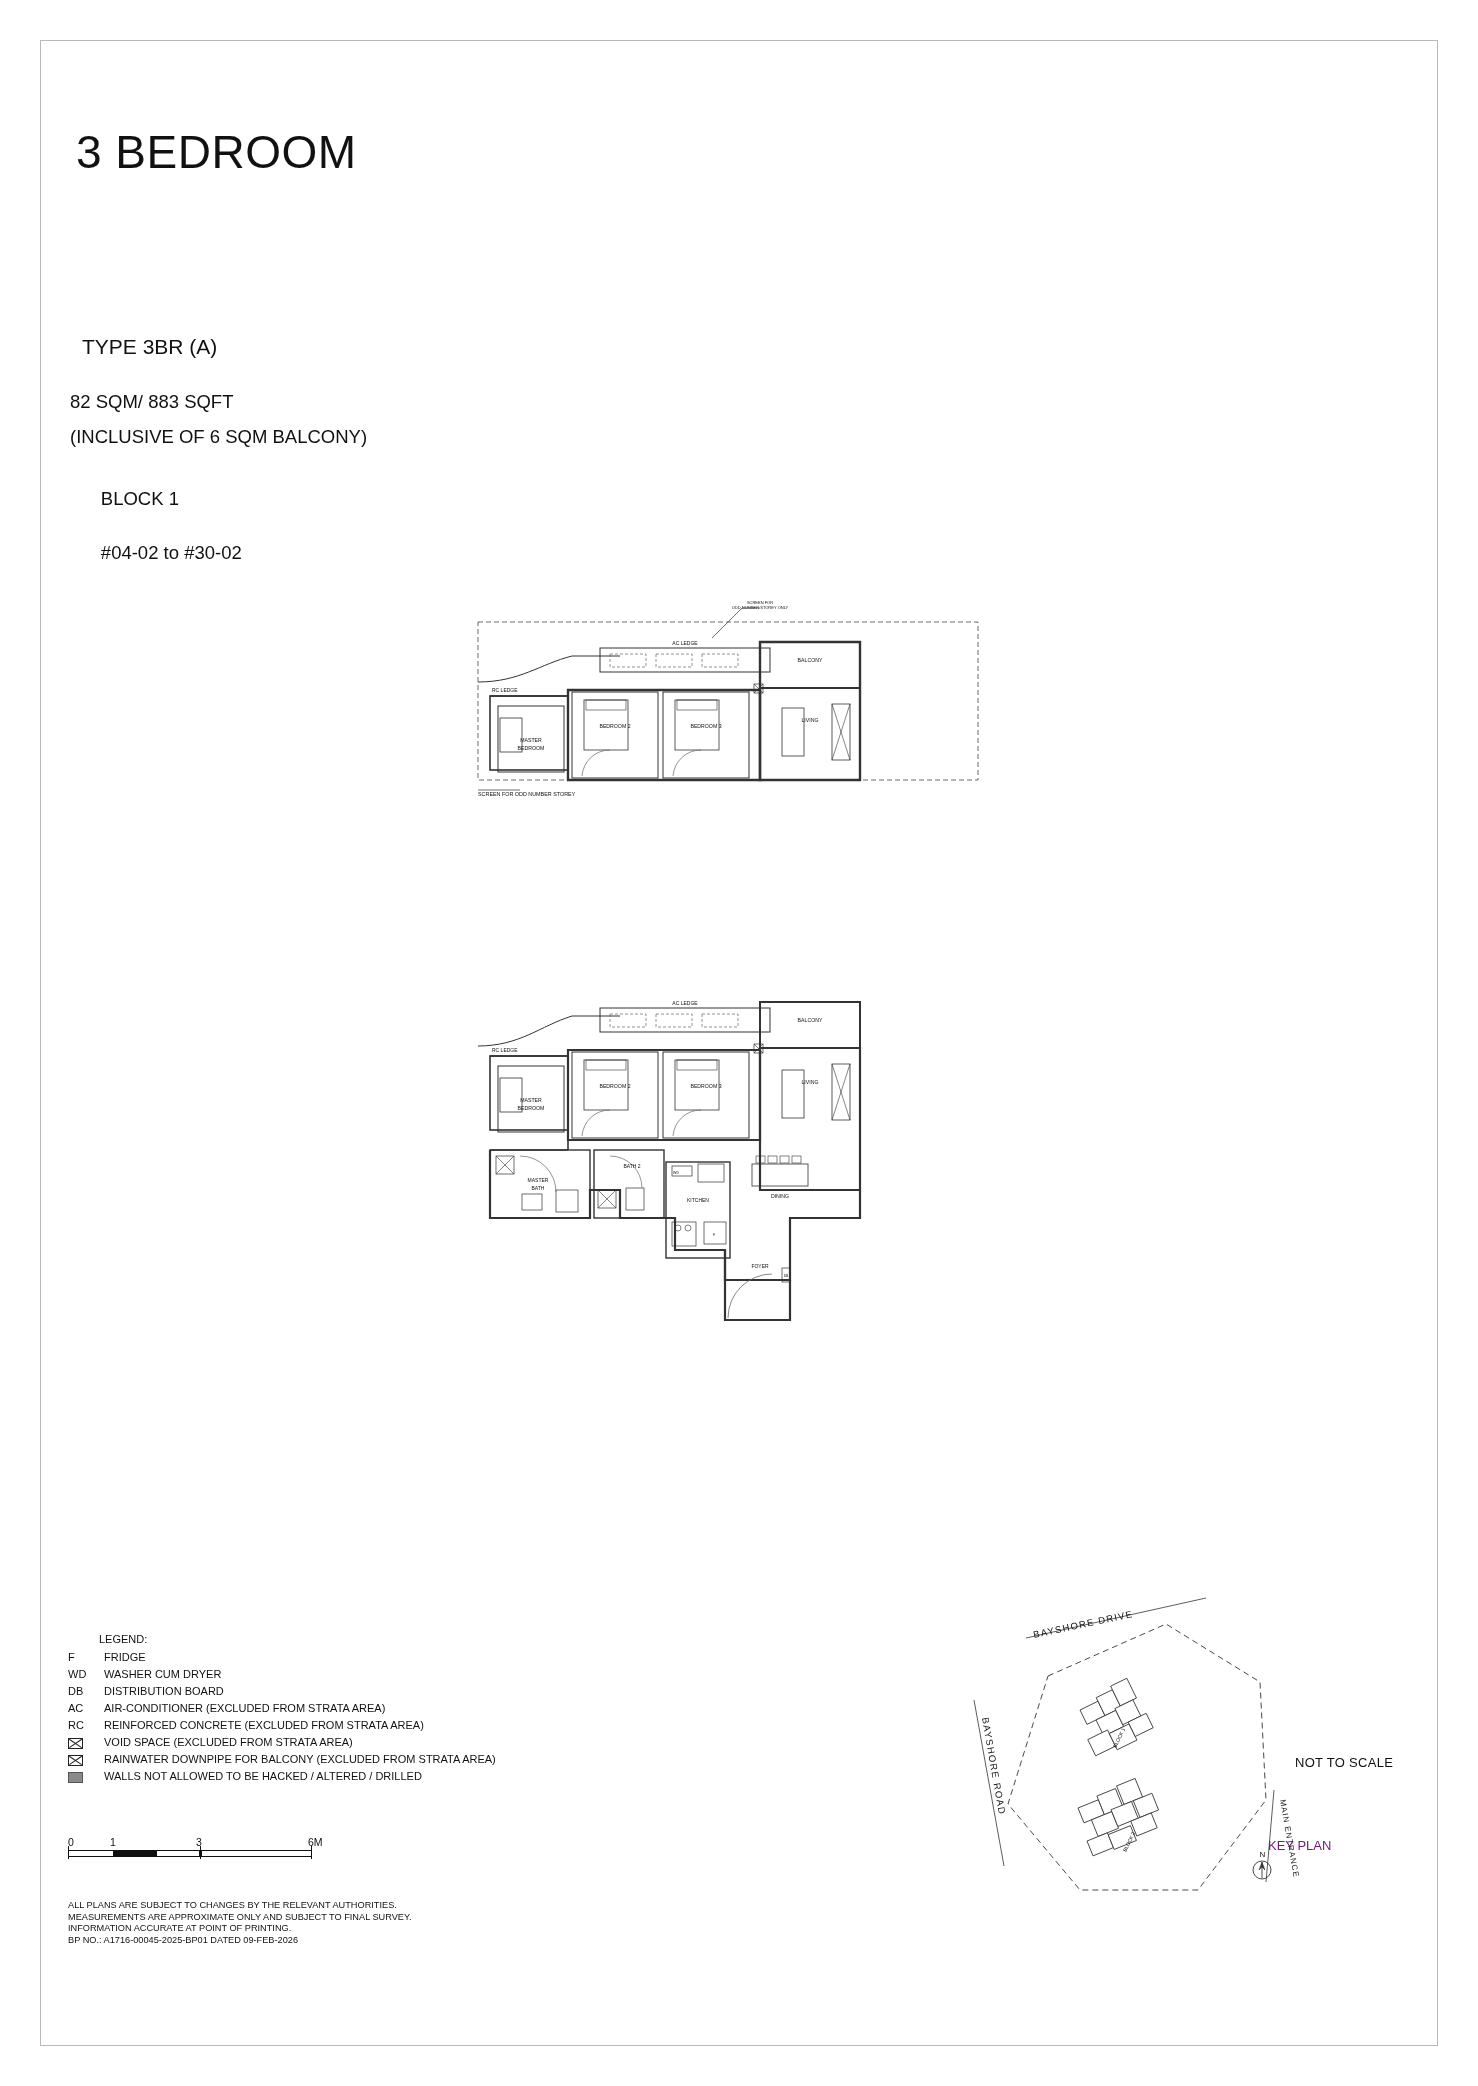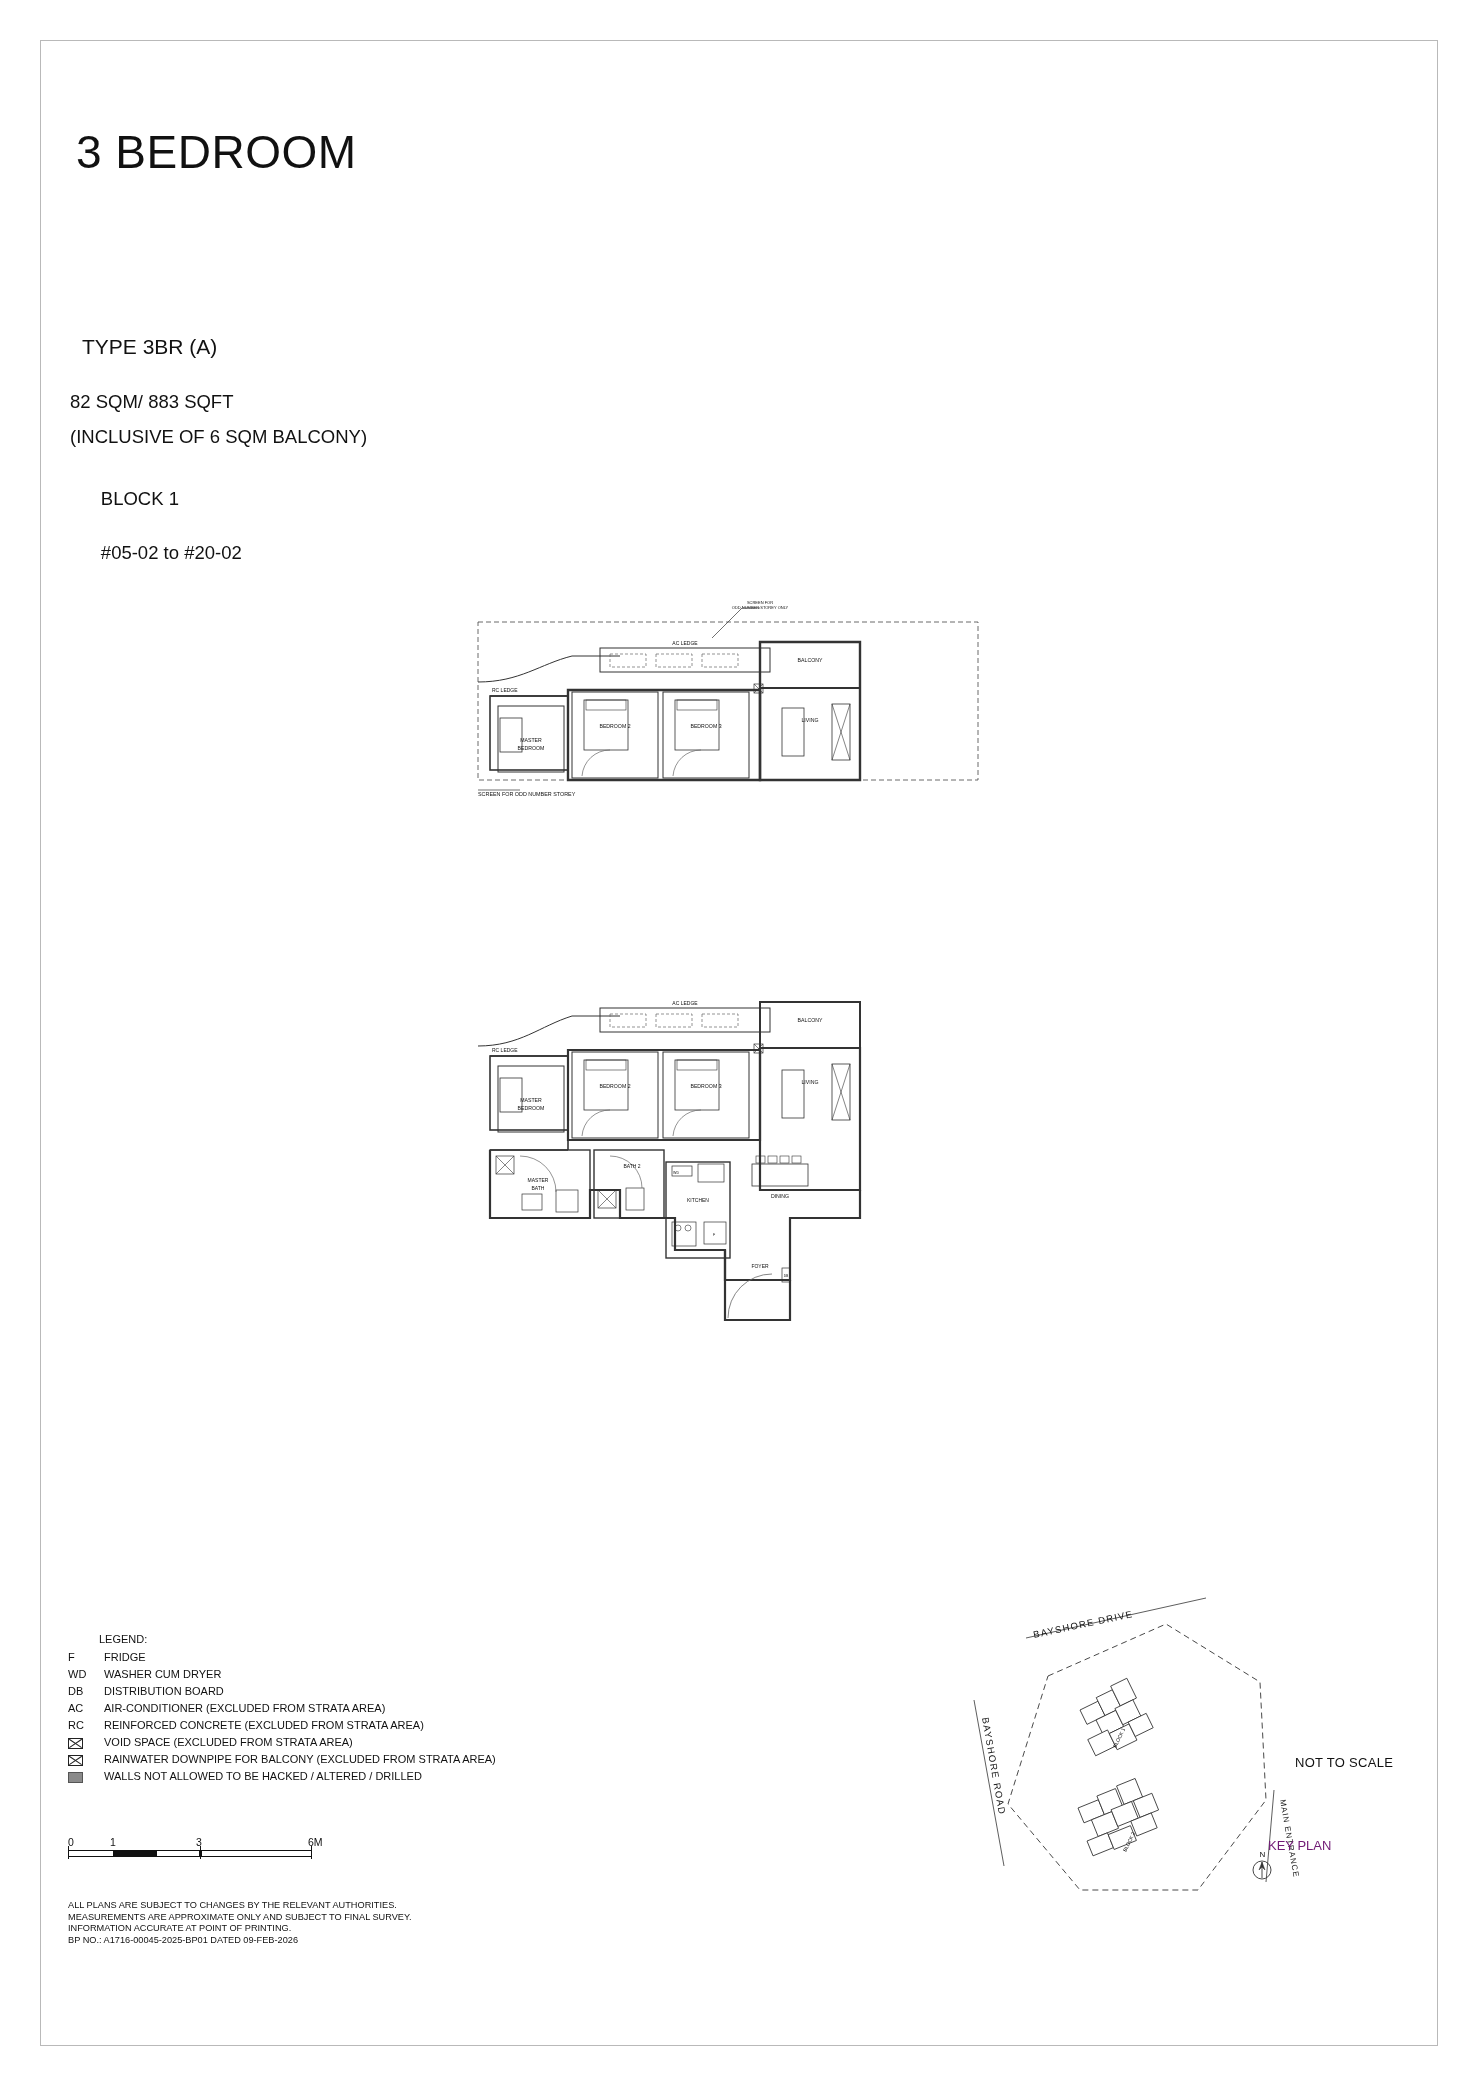--- a/index.html
+++ b/index.html
@@ -82,21 +82,21 @@
 
   <div class="title">3 BEDROOM</div>
 
   <div class="type-name">TYPE 3BR (A)</div>
   <div class="type-meta">
     <div>82 SQM/ 883 SQFT</div>
     <div>(INCLUSIVE OF 6 SQM BALCONY)</div>
     <div class="blockline">
       <span>BLOCK 1</span>
       <span style="display:inline-block;width:26px;"></span>
-      <span>#05-02 to #20-02</span>
+      <span>#04-02 to #30-02</span>
     </div>
   </div>
 
   <div class="plan" style="left:460px; top:600px;">
     <svg width="560" height="240" viewBox="0 0 560 240" xmlns="http://www.w3.org/2000/svg">
       <g fill="none" stroke="#333" stroke-width="0.8">
 
         <rect x="18" y="22" width="500" height="158" stroke="#444" stroke-width="0.8" stroke-dasharray="5,3"></rect>
 
         <line x1="300" y1="8" x2="282" y2="8" stroke="#333" stroke-width="0.7"></line>

